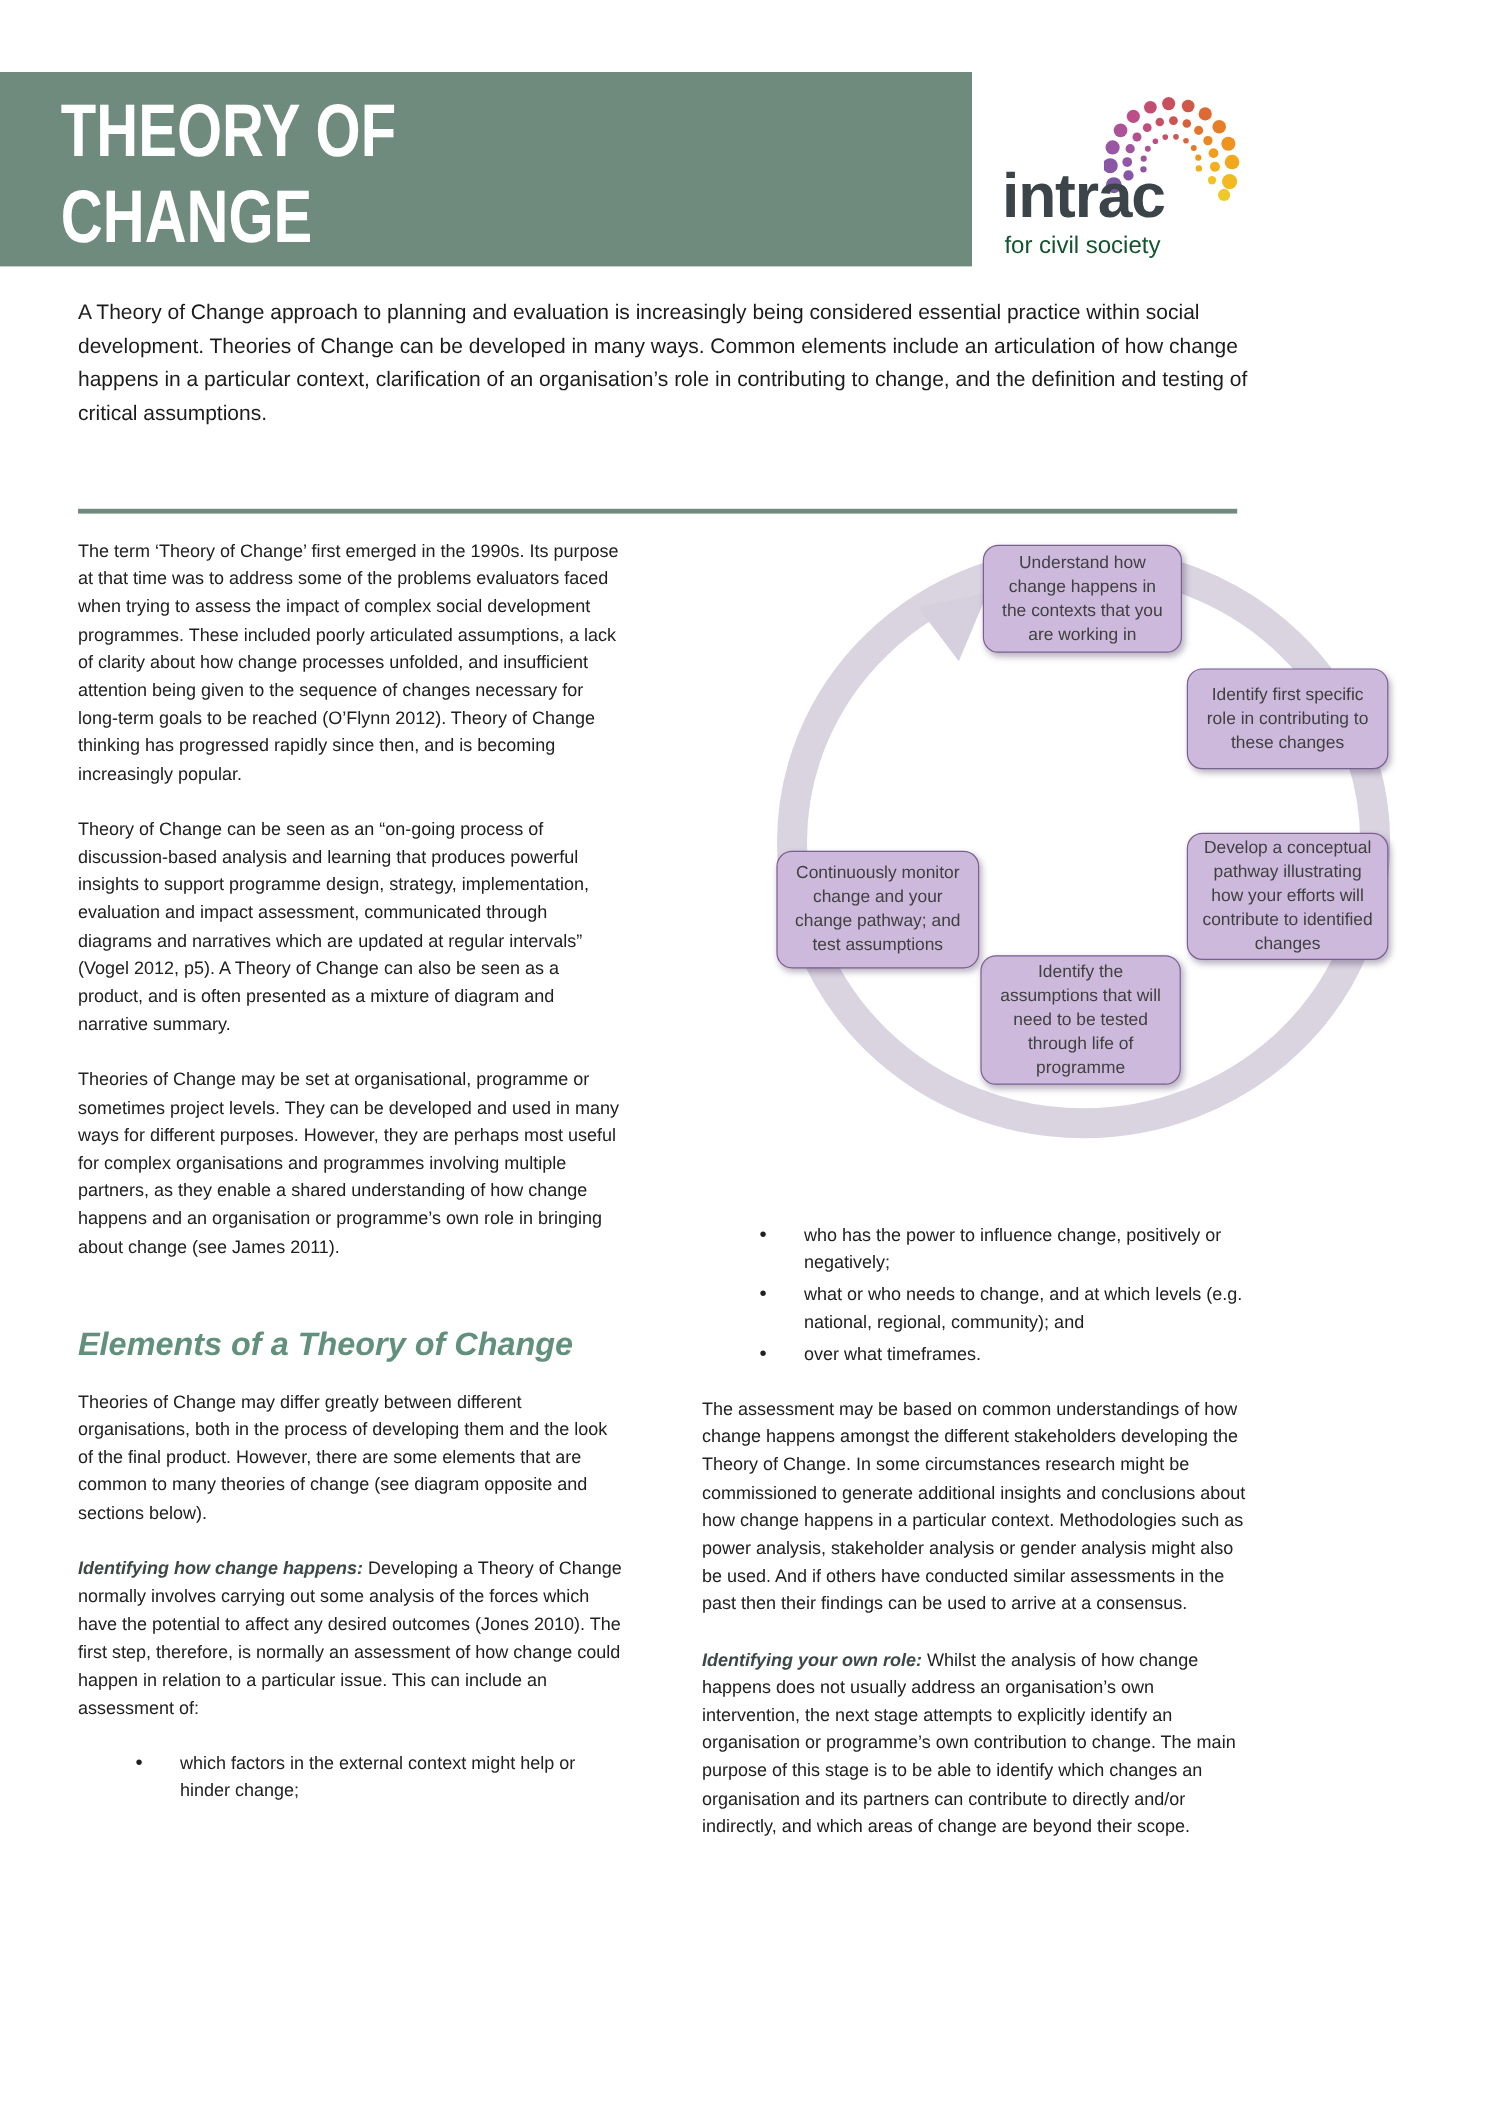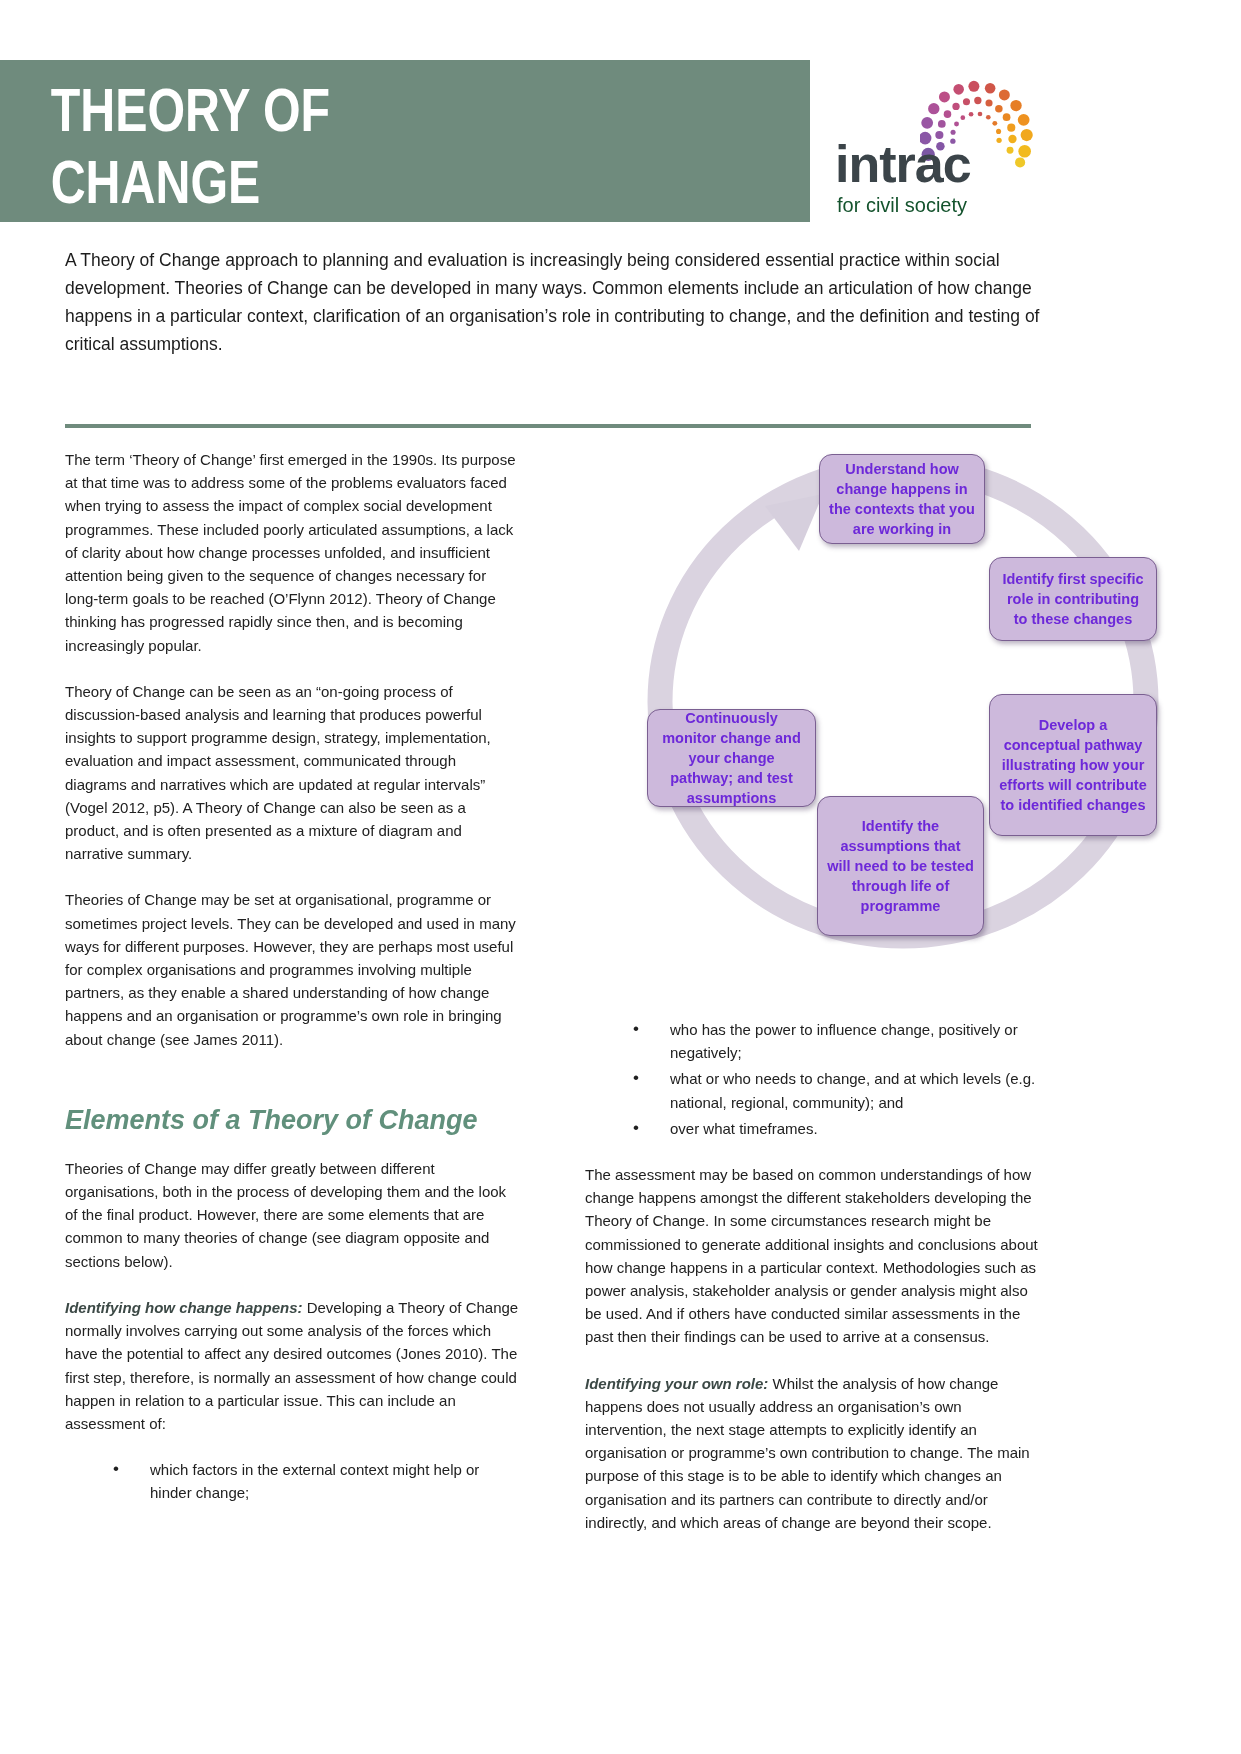--- a/index.html
+++ b/index.html
@@ -36,25 +36,25 @@
   ul.blt{list-style:none;margin:0 0 23px 0;padding:0 0 0 85px;font-size:15px;line-height:23.2px;}
   ul.blt li{position:relative;margin-bottom:3px;}
   ul.blt li::before{content:"\2022";position:absolute;left:-37px;top:-1px;font-size:17px;}
 
   
   .diagram{position:relative;width:512px;height:502px;margin:6px 0 62px 62px;}
   .ring-svg{position:absolute;left:0;top:0;}
   .dbox{position:absolute;box-sizing:border-box;background:#CDB9DC;border:1px solid #7A5F91;
         border-radius:13px;box-shadow:2px 3px 5px rgba(60,40,80,0.35);
         display:flex;align-items:center;justify-content:center;text-align:center;
-        font-size:14.5px;line-height:20px;color:#6d28d9;padding:8px 9px;font-weight:bold;}
+        font-size:14.5px;line-height:20px;color:#404040;padding:8px 9px;}
   .dbox-top{left:172px;top:0px;width:166px;height:90px;}
   .dbox-right-top{left:342px;top:103px;width:168px;height:84px;}
-  .dbox-right-bottom{left:342px;top:240px;width:168px;height:142px;}
-  .dbox-bottom{left:170px;top:342px;width:167px;height:140px;}
+  .dbox-right-bottom{left:342px;top:240px;width:168px;height:106px;}
+  .dbox-bottom{left:170px;top:342px;width:167px;height:108px;}
   .dbox-left-mid{left:0px;top:255px;width:169px;height:98px;}
   .dbox-left-top{left:2px;top:106px;width:169px;height:98px;}
 
   
   .footer{position:absolute;left:65px;top:1682px;width:970px;text-align:right;
           font-size:16px;color:#7E998D;}
 </style>
 </head>
 <body>
 

